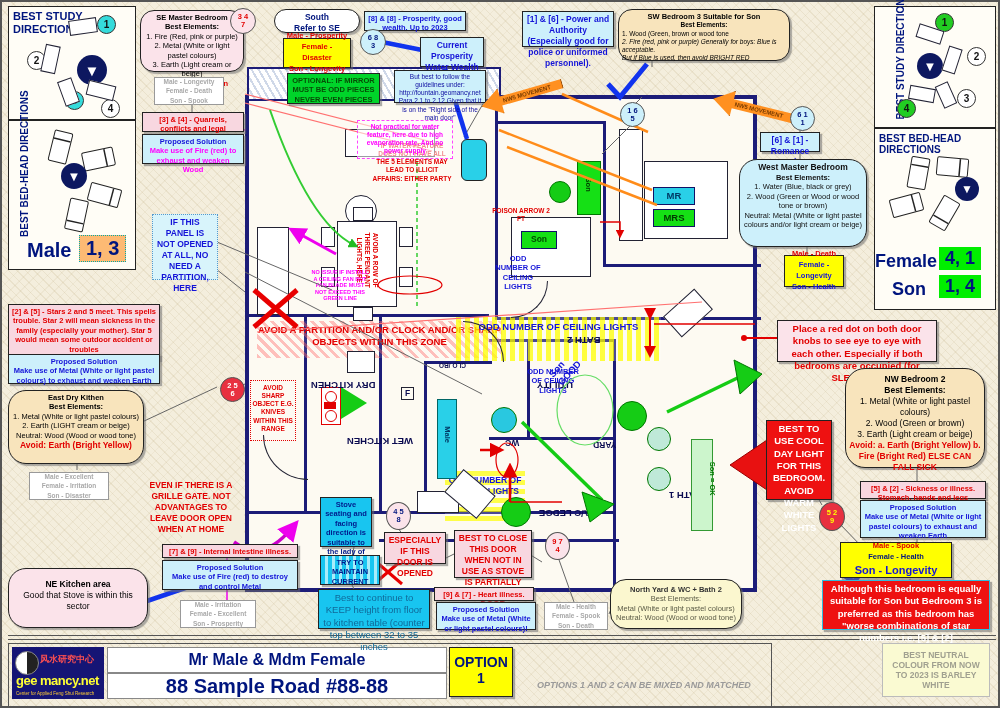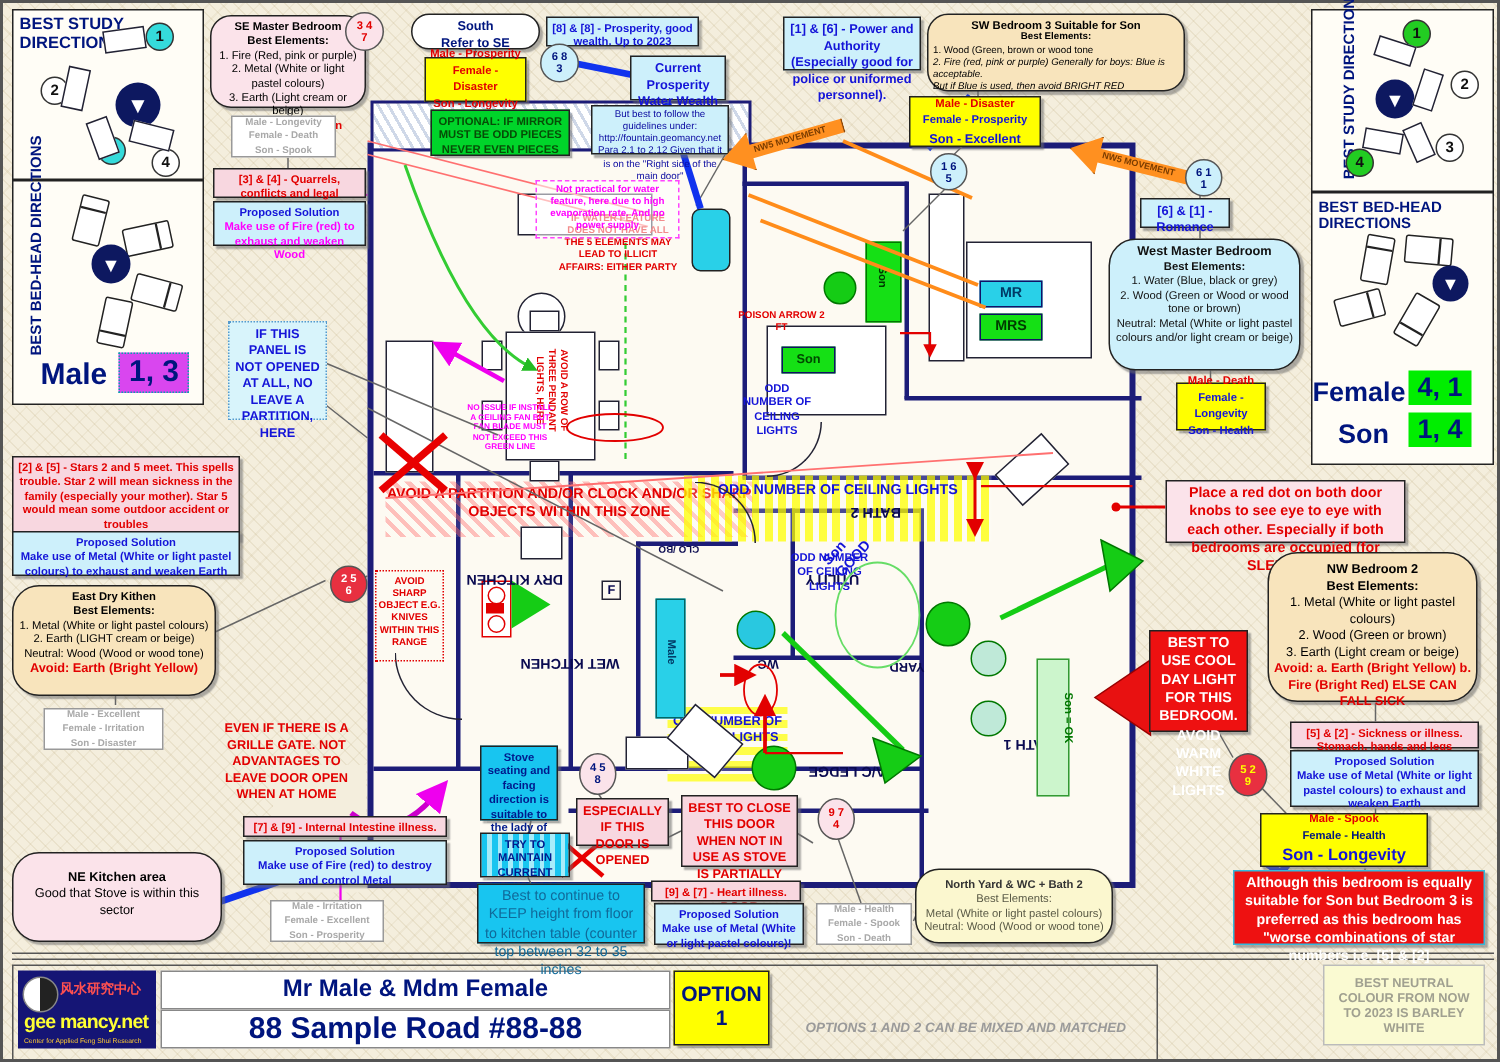--- a/index.html
+++ b/index.html
@@ -197,21 +197,21 @@
   </div>
 
   <div class="abs panel" style="left:6px;top:118px;width:128px;height:150px;z-index:2">
     <div class="abs fb t-navy" style="left:2px;top:88px;width:110px;font-size:10px;transform:rotate(-90deg);transform-origin:18px 10px;white-space:nowrap">BEST BED-HEAD DIRECTIONS</div>
     <div class="bed" style="left:42px;top:10px;transform:rotate(14deg)"></div>
     <div class="bed" style="left:80px;top:22px;transform:rotate(78deg)"></div>
     <div class="bed" style="left:86px;top:58px;transform:rotate(105deg)"></div>
     <div class="bed" style="left:58px;top:78px;transform:rotate(-168deg)"></div>
     <div class="compass" style="left:52px;top:42px;width:26px;height:26px;font-size:13px">▼</div>
     <div class="abs fb t-navy" style="left:18px;top:118px;font-size:20px">Male</div>
-    <div class="abs fb t-navy" style="left:70px;top:114px;font-size:20px;background:#d946ef;padding:1px 6px;border:1px dotted #0aa">1, 3</div>
+    <div class="abs fb t-navy" style="left:70px;top:114px;font-size:20px;background:#fdba74;padding:1px 6px;border:1px dotted #0aa">1, 3</div>
   </div>
 
   <div class="abs panel" style="left:872px;top:4px;width:122px;height:122px;z-index:2">
     <div class="abs fb t-navy" style="left:-30px;top:52px;width:110px;font-size:10px;transform:rotate(-90deg);white-space:nowrap">BEST STUDY DIRECTIONS</div>
     <div class="numc" style="left:60px;top:6px;background:#22cc22">1</div>
     <div class="numc" style="left:92px;top:40px">2</div>
     <div class="numc" style="left:82px;top:82px">3</div>
     <div class="numc" style="left:22px;top:92px;background:#22cc22">4</div>
     <div class="compass" style="left:42px;top:46px;width:26px;height:26px;font-size:13px">▼</div>
     <div class="furn" style="left:42px;top:20px;width:24px;height:12px;transform:rotate(18deg)"></div>
@@ -394,25 +394,20 @@
   <div class="abs box bg-cyan b sh ctr fb t-blue fs8" style="left:520px;top:9px;width:92px;height:36px;z-index:4">
     <span>[1] &amp; [6] - Power and Authority (Especially good for police or uniformed personnel).</span>
   </div>
   <div class="abs box bg-tan b sh fs6 rnd" style="left:616px;top:7px;width:172px;height:52px;z-index:4">
     <div class="ctr fb fs7">SW  Bedroom 3 Suitable for Son</div>
     <div class="ctr fb">Best Elements:</div>
     <div>1.  Wood (Green, brown or wood tone</div>
     <div class="it">2. Fire (red, pink or purple) Generally for boys: Blue is acceptable.</div>
     <div class="it">But if Blue is used, then avoid BRIGHT RED</div>
   </div>
-  <div class="abs fam bg-yel b sh ctr fs7 fb" style="left:604px;top:62px;width:88px;height:34px;z-index:4">
-    <div class="t-red">Male -  Disaster</div>
-    <div class="t-blue">Female -  Prosperity</div>
-    <div class="t-blue fs8">Son -  Excellent</div>
-  </div>
   <div class="abs star bg-cyan t-navy fs7" style="left:618px;top:100px;width:23px;height:23px;z-index:5">
     <span>1 6</span>
       <span>5</span>
   </div>
 
   <div class="oarrow" style="left:478px;top:80px;width:82px;height:24px;transform:rotate(-16deg);z-index:4">
     <span>NW5 MOVEMENT</span>
   </div>
   <div class="oarrow" style="left:710px;top:94px;width:82px;height:24px;transform:rotate(14deg);z-index:4">
     <span>NW5 MOVEMENT</span>
@@ -530,21 +525,21 @@
     <span>Place a red dot on both door knobs to see eye to eye with each other. Especially if both bedrooms are occupied (for SLEEPING)</span>
   </div>
   <div class="abs box bg-tan b sh ctr fs8 rnd" style="left:843px;top:366px;width:140px;height:100px;z-index:4;border-radius:20px;padding-top:5px">
     <span class="fb">NW Bedroom 2</span><br>
     <span class="fb">Best Elements:</span><br>
     <span>1. Metal (White or light pastel colours)</span><br>
     <span>2. Wood (Green or brown)</span><br>
     <span>3. Earth (Light cream or beige)</span><br>
     <span class="fb t-red">Avoid: a. Earth (Bright Yellow) b. Fire (Bright Red)  ELSE CAN FALL SICK</span>
   </div>
-  <div class="abs box bg-red b sh ctr fb t-wht fs9" style="left:764px;top:418px;width:66px;height:68px;z-index:4">
+  <div class="abs box bg-red b sh ctr fb t-wht fs9" style="left:764px;top:418px;width:66px;height:80px;z-index:4">
     <span>BEST TO USE COOL DAY LIGHT FOR THIS BEDROOM. AVOID WARM WHITE LIGHTS</span>
   </div>
   <div class="abs star t-yel fs7" style="left:817px;top:500px;width:24px;height:27px;background:#e83040;z-index:5">
     <span>5 2</span>
       <span>9</span>
   </div>
   <div class="abs box bg-pink b sh ctr fb t-red fs7" style="left:858px;top:479px;width:126px;height:18px;z-index:4">
     <span>[5] &amp; [2] - Sickness or illness. Stomach, hands and legs injuries.</span>
   </div>
   <div class="abs box bg-cyan b sh ctr fs7" style="left:858px;top:498px;width:126px;height:38px;z-index:4">
@@ -562,21 +557,21 @@
 
   <div class="abs ctr fb t-red fs6" style="left:370px;top:140px;width:80px;z-index:4">
     <span>IF WATER FEATURE DOES NOT HAVE ALL THE 5 ELEMENTS MAY LEAD TO ILLICIT AFFAIRS: EITHER PARTY</span>
   </div>
   <div class="abs ctr fb t-mag fs6" style="left:357px;top:153px;width:0;z-index:4"></div>
   <div class="abs ctr fb t-mag fs6" style="left:360px;top:120px;width:0;z-index:4"></div>
   <div class="abs ctr fb fs6 t-mag" style="left:355px;top:118px;width:90px;border:1px dashed #ff44ff;padding:2px;z-index:4;background:rgba(255,255,255,.55)">
     <span>Not practical for water feature, here due to high evaporation rate. And no power supply</span>
   </div>
   <div class="abs box ctr fb t-blue fs8" style="left:150px;top:212px;width:66px;height:66px;background:#d8f4fb;border:1px dotted #59c;z-index:4">
-    <span>IF THIS PANEL IS NOT OPENED AT ALL, NO LEAVE A PARTITION, HERE</span>
+    <span>IF THIS PANEL IS NOT OPENED AT ALL, NO NEED A PARTITION, HERE</span>
   </div>
 
   <div class="abs" style="left:6px;top:633px;width:988px;height:3px;border-top:1px solid #555;border-bottom:1px solid #555"></div>
   <div class="abs" style="left:6px;top:641px;width:762px;height:62px;border:1.5px solid #555;background:transparent">
     <div class="abs" style="left:3px;top:3px;width:92px;height:52px;background:#151575;overflow:hidden">
       <div class="abs" style="left:3px;top:4px;width:22px;height:22px;border-radius:50%;background:linear-gradient(90deg,#fff 50%,#222 50%);border:1px solid #888"></div>
       <div class="abs" style="left:28px;top:6px;color:#ff5050;font-size:9px;font-weight:bold">风水研究中心</div>
       <div class="abs fb" style="left:4px;top:26px;color:#ffff33;font-size:13px;letter-spacing:-0.5px">gee mancy.net</div>
       <div class="abs" style="left:4px;top:44px;color:#ffcc33;font-size:4.5px">Center for Applied Feng Shui Research</div>
     </div>

